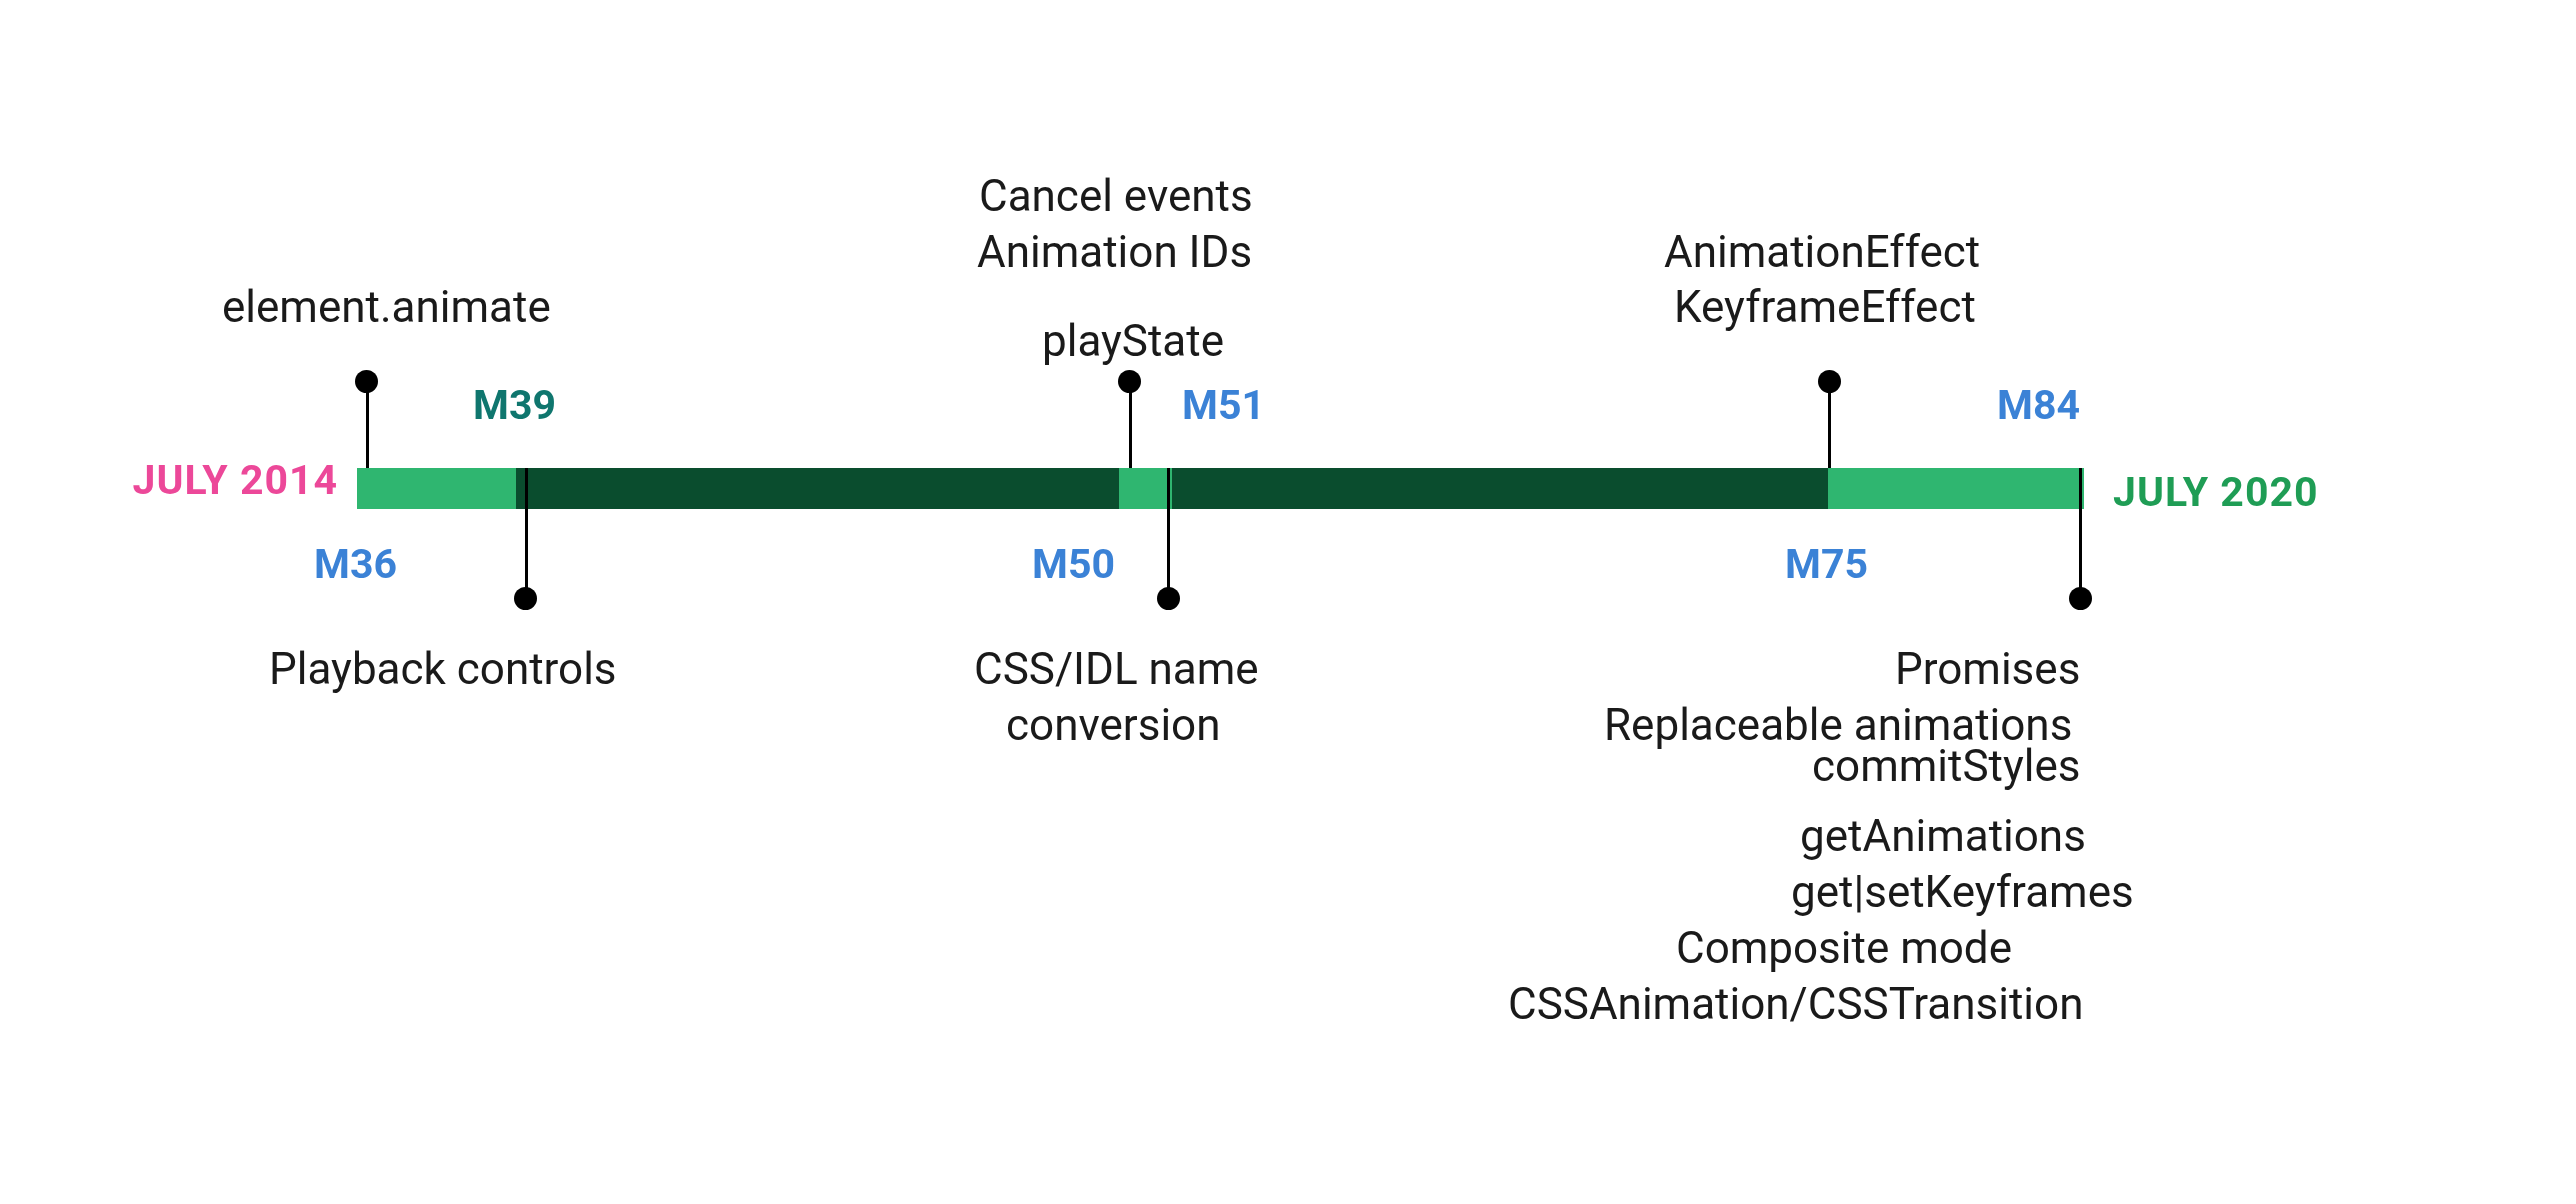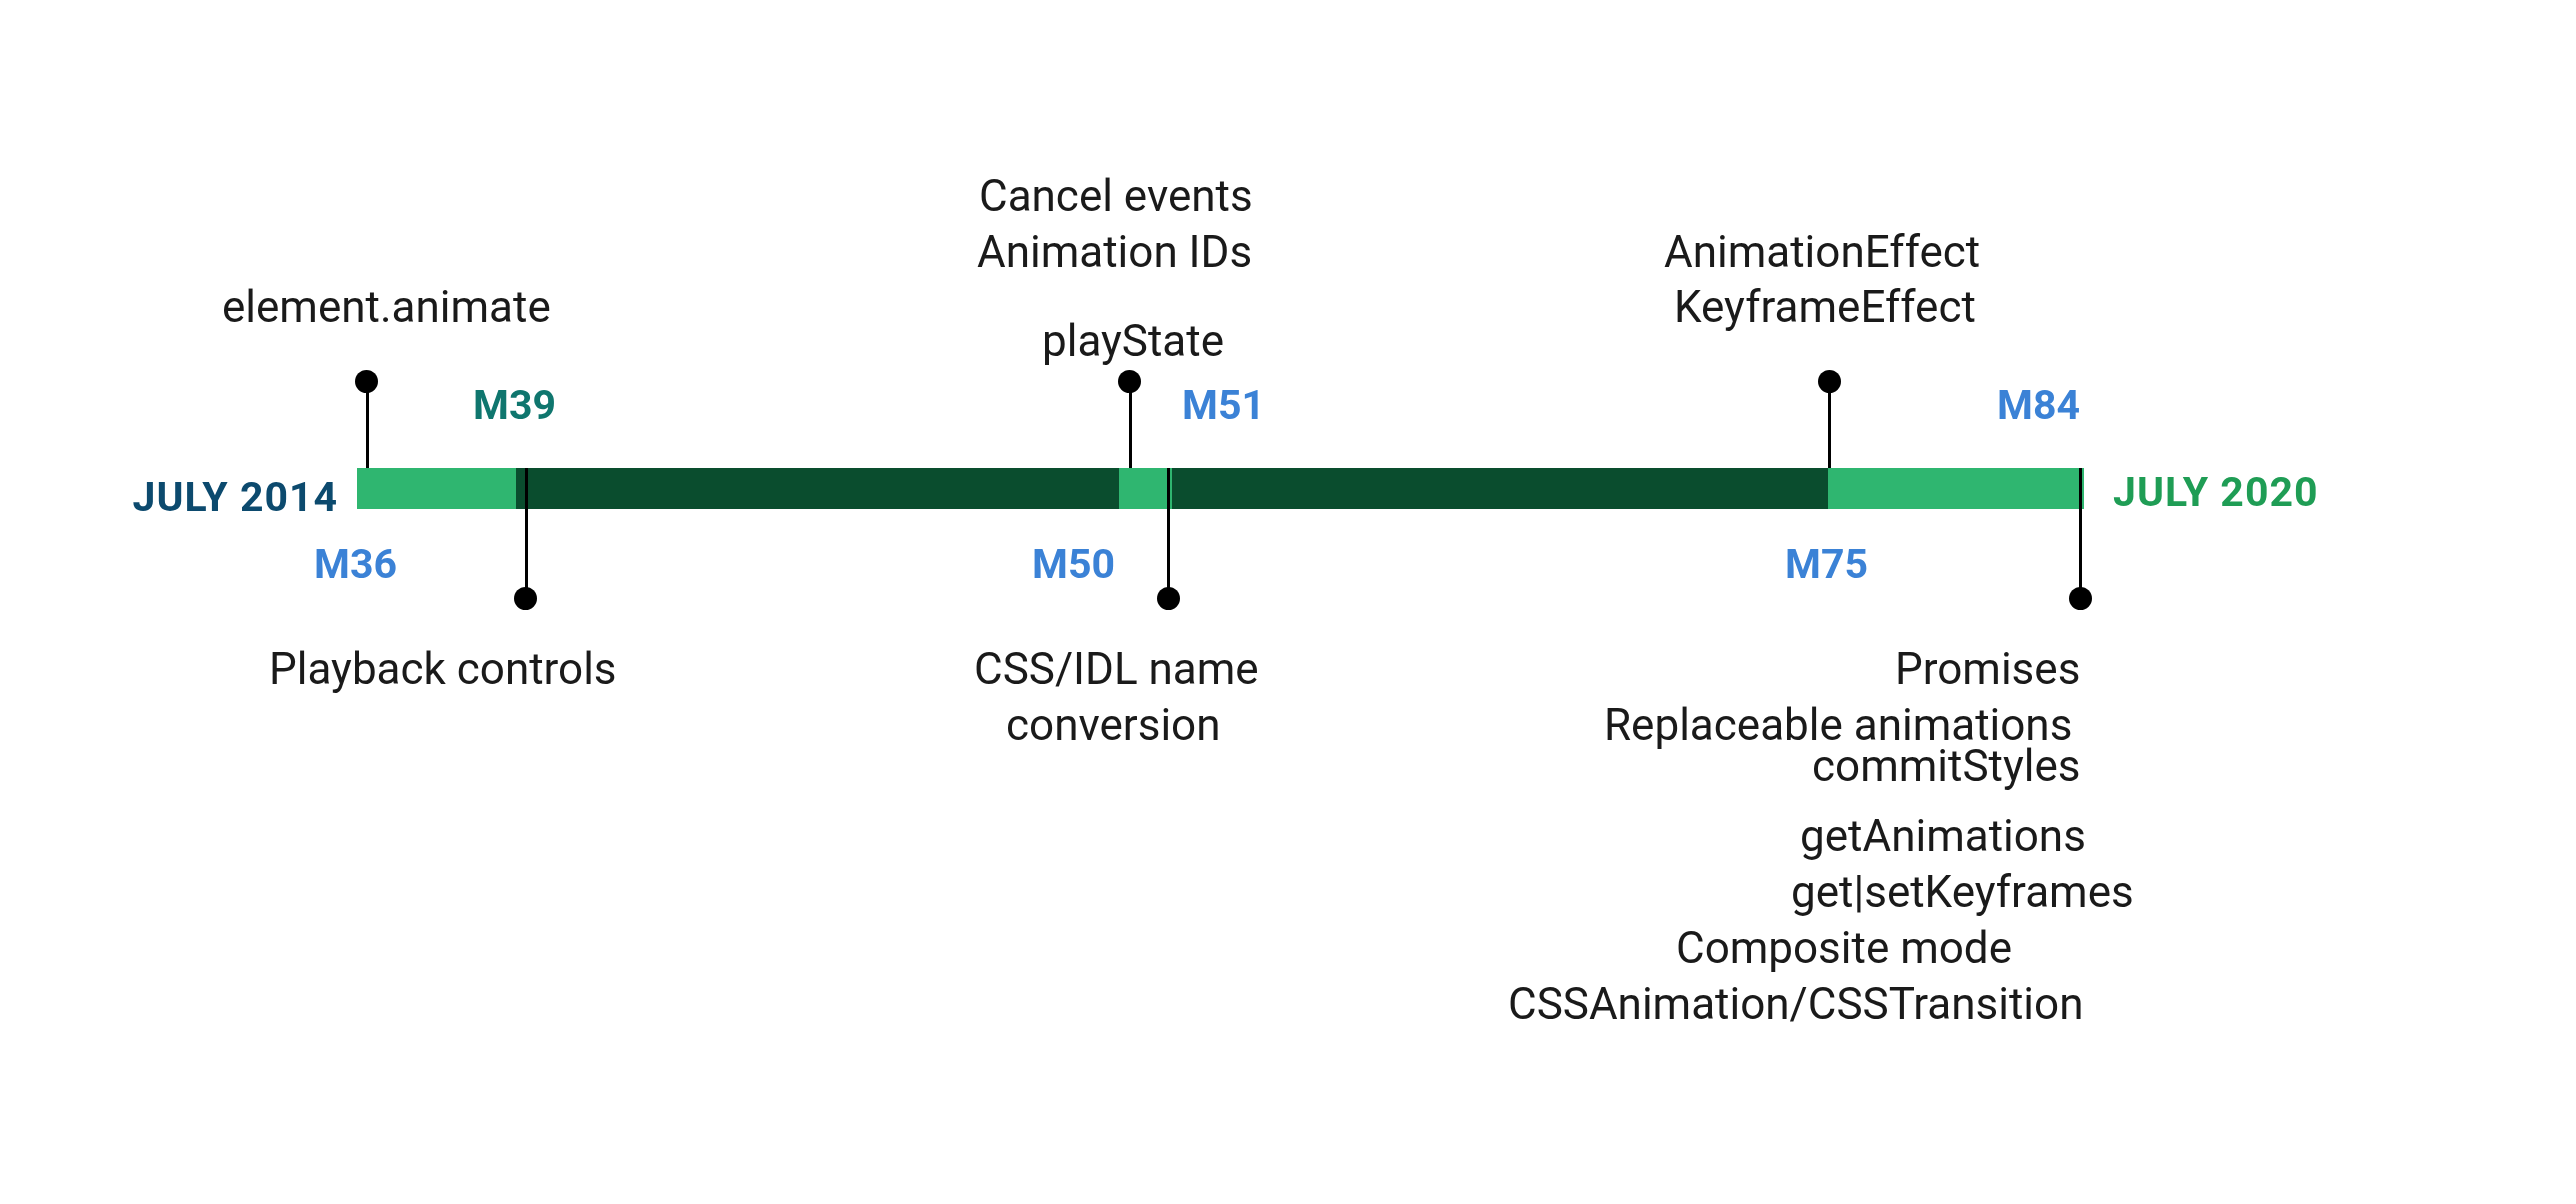--- a/index.html
+++ b/index.html
@@ -55,21 +55,21 @@
 <body>
 
 <div class="canvas">
 
   <div class="bar" style="left:357px; top:468px; width:159px; background:#2fb670;"></div>
   <div class="bar" style="left:516px; top:468px; width:603px; background:#0a4d2e;"></div>
   <div class="bar" style="left:1119px; top:468px; width:53px; background:#2fb670;"></div>
   <div class="bar" style="left:1172px; top:468px; width:656px; background:#0a4d2e;"></div>
   <div class="bar" style="left:1828px; top:468px; width:256px; background:#2fb670;"></div>
 
-  <div class="date-label" style="right:2238px; top:473px; color:#0c4a6e; text-align:right;">JULY 2014</div>
+  <div class="date-label" style="right:2238px; top:456px; color:#ec4899; text-align:right;">JULY 2014</div>
   <div class="date-label" style="left:2113px; top:468px; color:#1f9d55;">JULY 2020</div>
 
   <div class="stem" style="left:366px; top:381px; height:87px;"></div>
   <div class="dot" style="left:355px; top:370px;"></div>
   <div class="milestone-label" style="left:314px; top:540px; color:#3b82d6;">M36</div>
   <div class="feature-line" style="left:222px; top:280px;">element.animate</div>
 
   <div class="stem" style="left:525px; top:468px; height:130px;"></div>
   <div class="dot" style="left:514px; top:587px;"></div>
   <div class="milestone-label" style="left:473px; top:381px; color:#0f766e;">M39</div>

